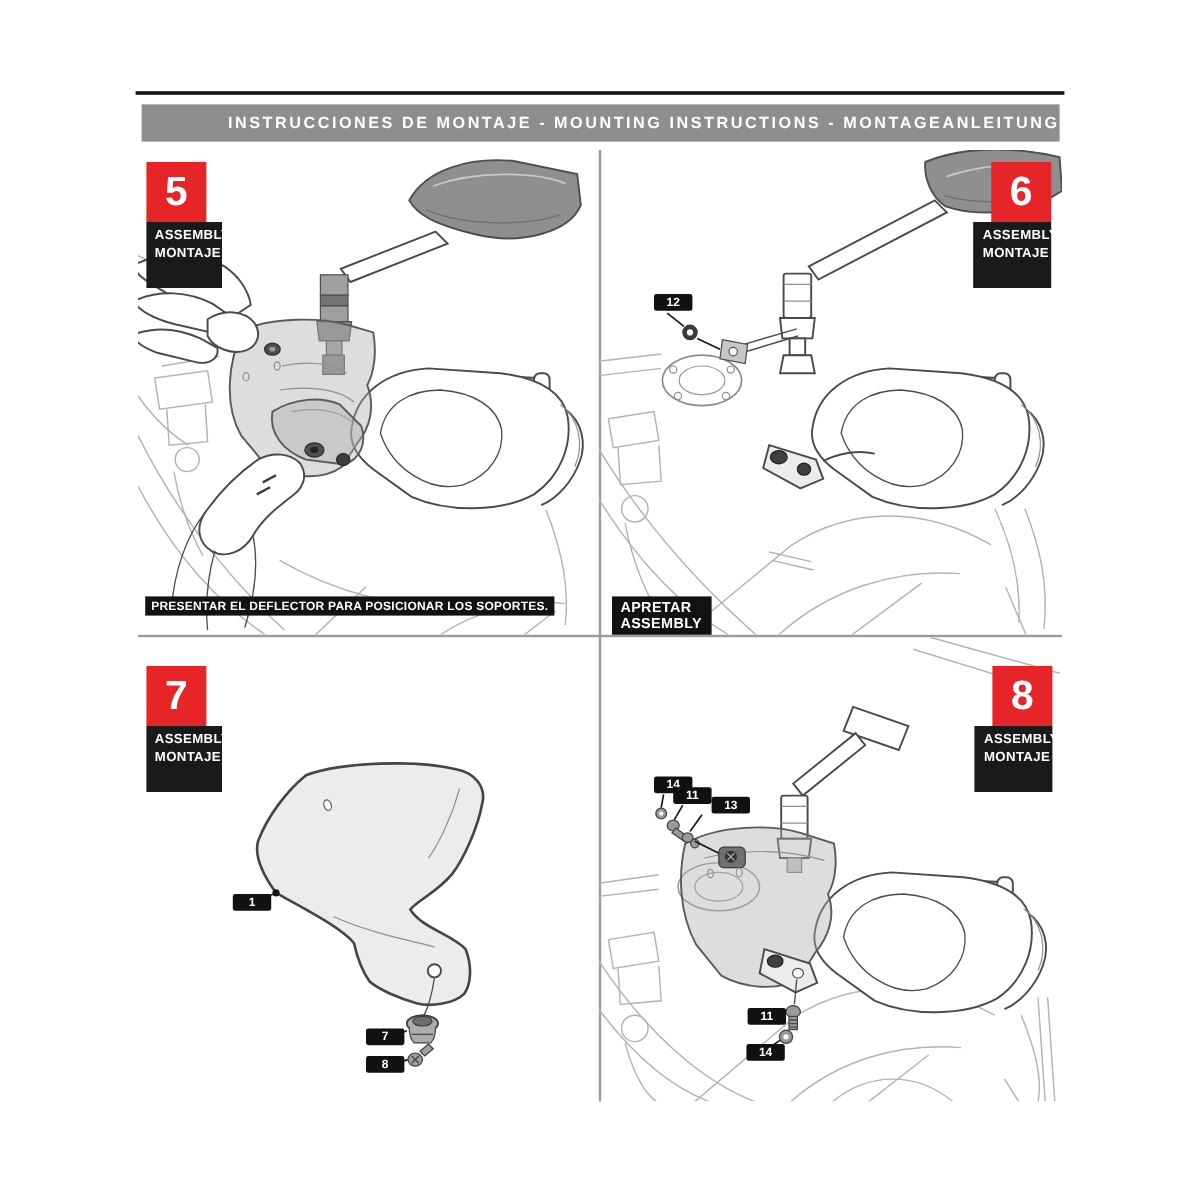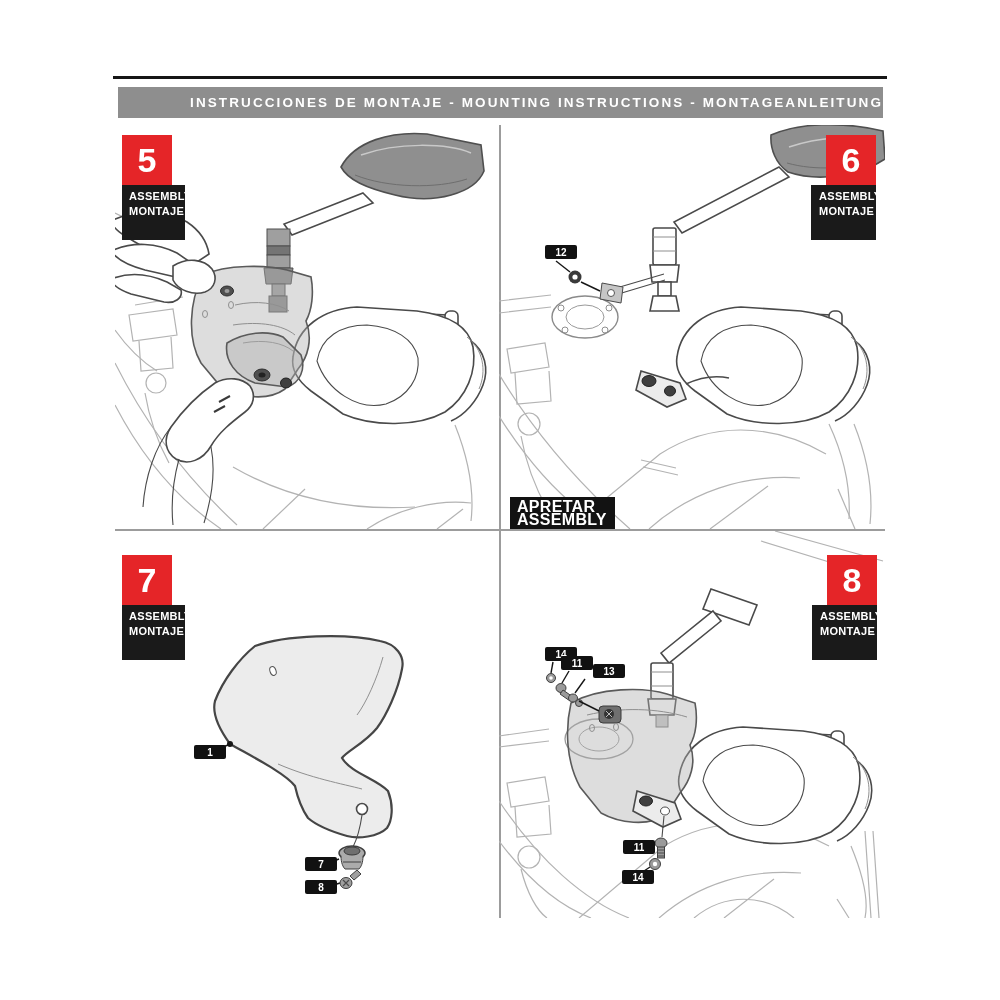--- a/index.html
+++ b/index.html
@@ -20,21 +20,21 @@
   .panel svg{position:absolute;left:0;top:0;}
   .badge-num{position:absolute;width:50px;height:50px;background:#e52528;color:#fff;
       display:flex;align-items:center;justify-content:center;font-size:34px;font-weight:bold;z-index:5;}
   .badge-label{position:absolute;background:#1a1a1a;color:#fff;font-size:11px;font-weight:bold;
       line-height:15px;width:63px;height:55px;box-sizing:border-box;padding:4px 0 0 7px;z-index:5;
       letter-spacing:.3px;}
   .badge-label.wide{width:65px;padding-left:8px;}
   .cap-wrap{position:absolute;z-index:4;}
   .cap{background:#121212;color:#fff;font-weight:bold;font-size:10px;line-height:11px;
       padding:2.5px 5px;width:max-content;letter-spacing:.2px;}
-  .cap6{position:absolute;background:#121212;color:#fff;font-weight:bold;font-size:16px;
+  .cap6{position:absolute;background:#121212;color:#fff;font-weight:bold;font-size:12px;
       line-height:13px;padding:3px 8px 16px 7px;letter-spacing:.3px;z-index:4;width:max-content;}
   .co{position:absolute;width:32px;height:14px;background:#111;color:#fff;font-size:10px;
       font-weight:bold;display:flex;align-items:center;justify-content:center;border-radius:2px;z-index:4;}
   
   .lt{stroke:#b3b3b3;stroke-width:1.2;fill:none;}
   .md{stroke:#8f8f8f;stroke-width:1;fill:none;}
   .dk{stroke:#4a4a4a;stroke-width:1.6;fill:none;}
   .dk1{stroke:#4a4a4a;stroke-width:1.1;fill:none;}
   .wfill{fill:#ffffff;stroke:#4a4a4a;stroke-width:1.6;}
   .defl{fill:rgba(173,173,173,0.42);stroke:#5a5a5a;stroke-width:1.6;}
@@ -118,20 +118,21 @@
       </g>
     </svg>
     <div class="badge-num" style="left:7px;top:10px;">
       <span>5</span>
     </div>
     <div class="badge-label" style="left:7px;top:60px;">
       <div>ASSEMBLY</div>
       <div>MONTAJE</div>
     </div>
     <div class="cap-wrap" style="left:6px;top:372px;">
+      <div class="cap">PRESENTAR EL DEFLECTOR PARA POSICIONAR LOS SOPORTES.</div>
     </div>
   </section>
 
   <section class="panel" id="panel6">
     <svg width="386" height="404" viewBox="0 0 386 404">
       <g>
         <path class="lt" d="M0,176 L52,170 M0,188 L52,182"></path>
         <path class="lt" d="M8,224 L46,218 L50,242 L12,248 Z"></path>
         <path class="lt" d="M16,248 L18,279 L52,276 L50,246"></path>
         <circle class="lt" cx="30" cy="299" r="11"></circle>

